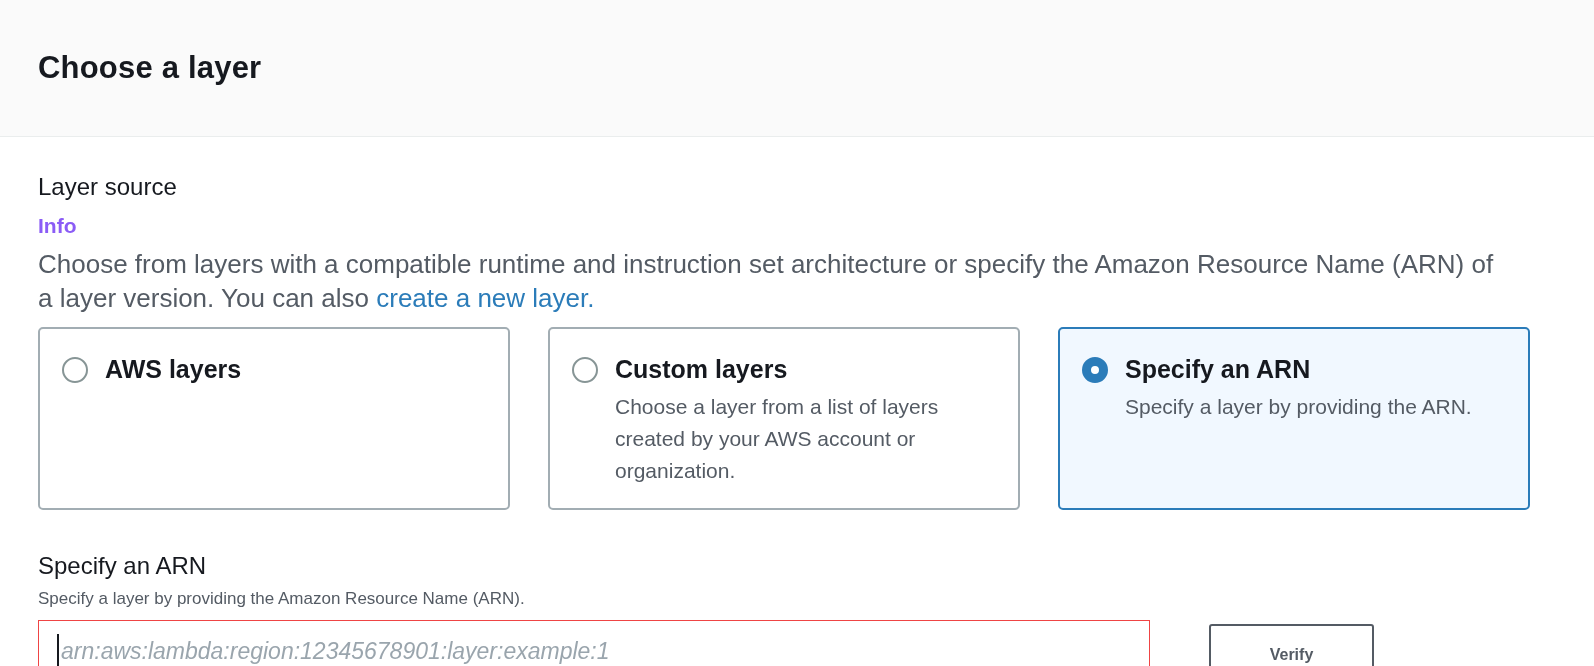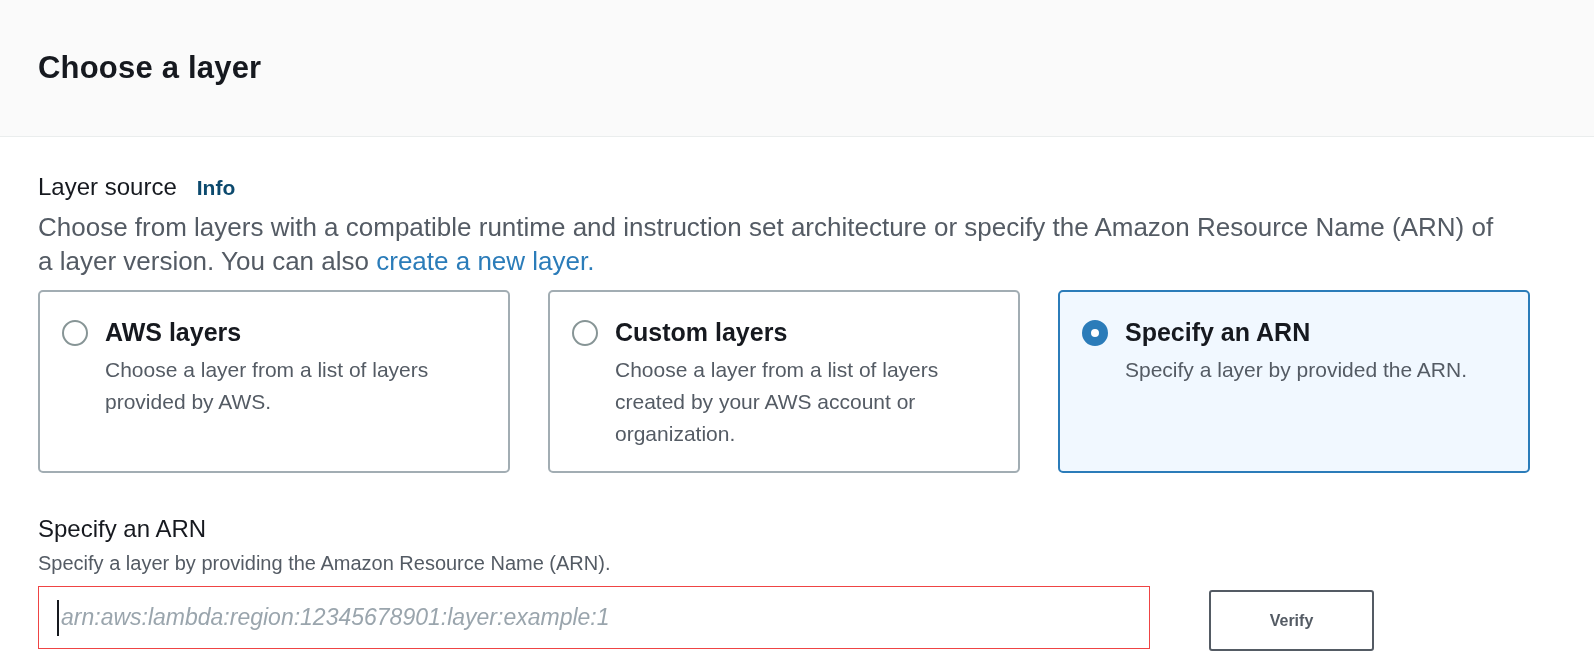--- a/index.html
+++ b/index.html
@@ -7,23 +7,23 @@
     font-family:"Liberation Sans","DejaVu Sans",sans-serif; overflow:hidden; }
 
   .panel-header {
     height:137px; background:#fafafa; border-bottom:1px solid #eaeded;
     display:flex; align-items:center; padding:0 38px;
   }
   .panel-title { font-size:31px; font-weight:bold; color:#16191f; letter-spacing:0.2px; }
 
   .content { padding:0 38px; }
 
-  .label-row { margin-top:36px; display:flex; align-items:baseline; gap:20px; }
+  .label-row { margin-top:36px; display:flex; align-items:baseline; gap:13px;flex-direction:column; }
   .section-label { font-size:24px; color:#16191f; }
-  .info-link { font-size:21px; font-weight:bold; color:#0c4a6e; text-decoration:none; cursor:pointer; }
+  .info-link { font-size:21px; font-weight:bold; color:#8b5cf6; text-decoration:none; cursor:pointer; }
 
   .section-desc {
     margin-top:9px; font-size:26px; line-height:34px; color:#545b64; max-width:1468px;
   }
   .inline-link { color:#2b7cb9; text-decoration:none; cursor:pointer; }
 
   .cards { display:flex; gap:38px; margin-top:12px; }
   .card {
     width:472px; height:183px; background:#ffffff;
     border:2px solid #a2adb3; border-radius:5px;
@@ -35,21 +35,21 @@
     width:26px; height:26px; border-radius:50%；;
     border-radius:50%; border:2px solid #879596; background:#fff; flex-shrink:0;
   }
   .radio.checked { border:9px solid #2b7cb9; }
   .card-title { font-size:25px; font-weight:bold; color:#16191f; }
   .card-desc {
     margin-top:7px; margin-left:43px; font-size:21px; line-height:32px; color:#545b64;
   }
 
   .arn-label { margin-top:42px; font-size:24px; color:#16191f; }
-  .arn-desc { margin-top:9px; font-size:20px; color:#545b64; }
+  .arn-desc { margin-top:9px; font-size:17px; color:#545b64; }
 
   .arn-row { margin-top:11px; display:flex; align-items:flex-start; }
   .input-wrap { position:relative; }
   .arn-input {
     width:1112px; height:63px; border:1px solid #ef4444; border-radius:0;
     padding:0 16px 0 22px; font-size:23px; color:#16191f; background:#fff; outline:none;
     font-family:"Liberation Sans","DejaVu Sans",sans-serif;
   }
   .arn-input::placeholder { color:#9aa5ad; font-style:italic; opacity:1; }
   .caret {
@@ -78,37 +78,36 @@
 
   <p class="section-desc"><span>Choose from layers with a compatible runtime and instruction set architecture or specify the Amazon Resource Name (ARN) of a layer version. You can also </span><a class="inline-link">create a new layer.</a></p>
 
   <div class="cards">
 
     <div class="card">
       <div class="card-top">
         <span class="radio"></span>
         <span class="card-title">AWS layers</span>
       </div>
-      <div class="card-desc">Choose a layer from a list of layers provided by AWS.</div>
     </div>
 
     <div class="card">
       <div class="card-top">
         <span class="radio"></span>
         <span class="card-title">Custom layers</span>
       </div>
       <div class="card-desc">Choose a layer from a list of layers created by your AWS account or organization.</div>
     </div>
 
     <div class="card selected">
       <div class="card-top">
         <span class="radio checked"></span>
         <span class="card-title">Specify an ARN</span>
       </div>
-      <div class="card-desc">Specify a layer by provided the ARN.</div>
+      <div class="card-desc">Specify a layer by providing the ARN.</div>
     </div>
 
   </div>
 
   <div class="arn-label">Specify an ARN</div>
   <div class="arn-desc">Specify a layer by providing the Amazon Resource Name (ARN).</div>
 
   <div class="arn-row">
     <div class="input-wrap">
       <input class="arn-input" type="text" placeholder="arn:aws:lambda:region:12345678901:layer:example:1" style="">

